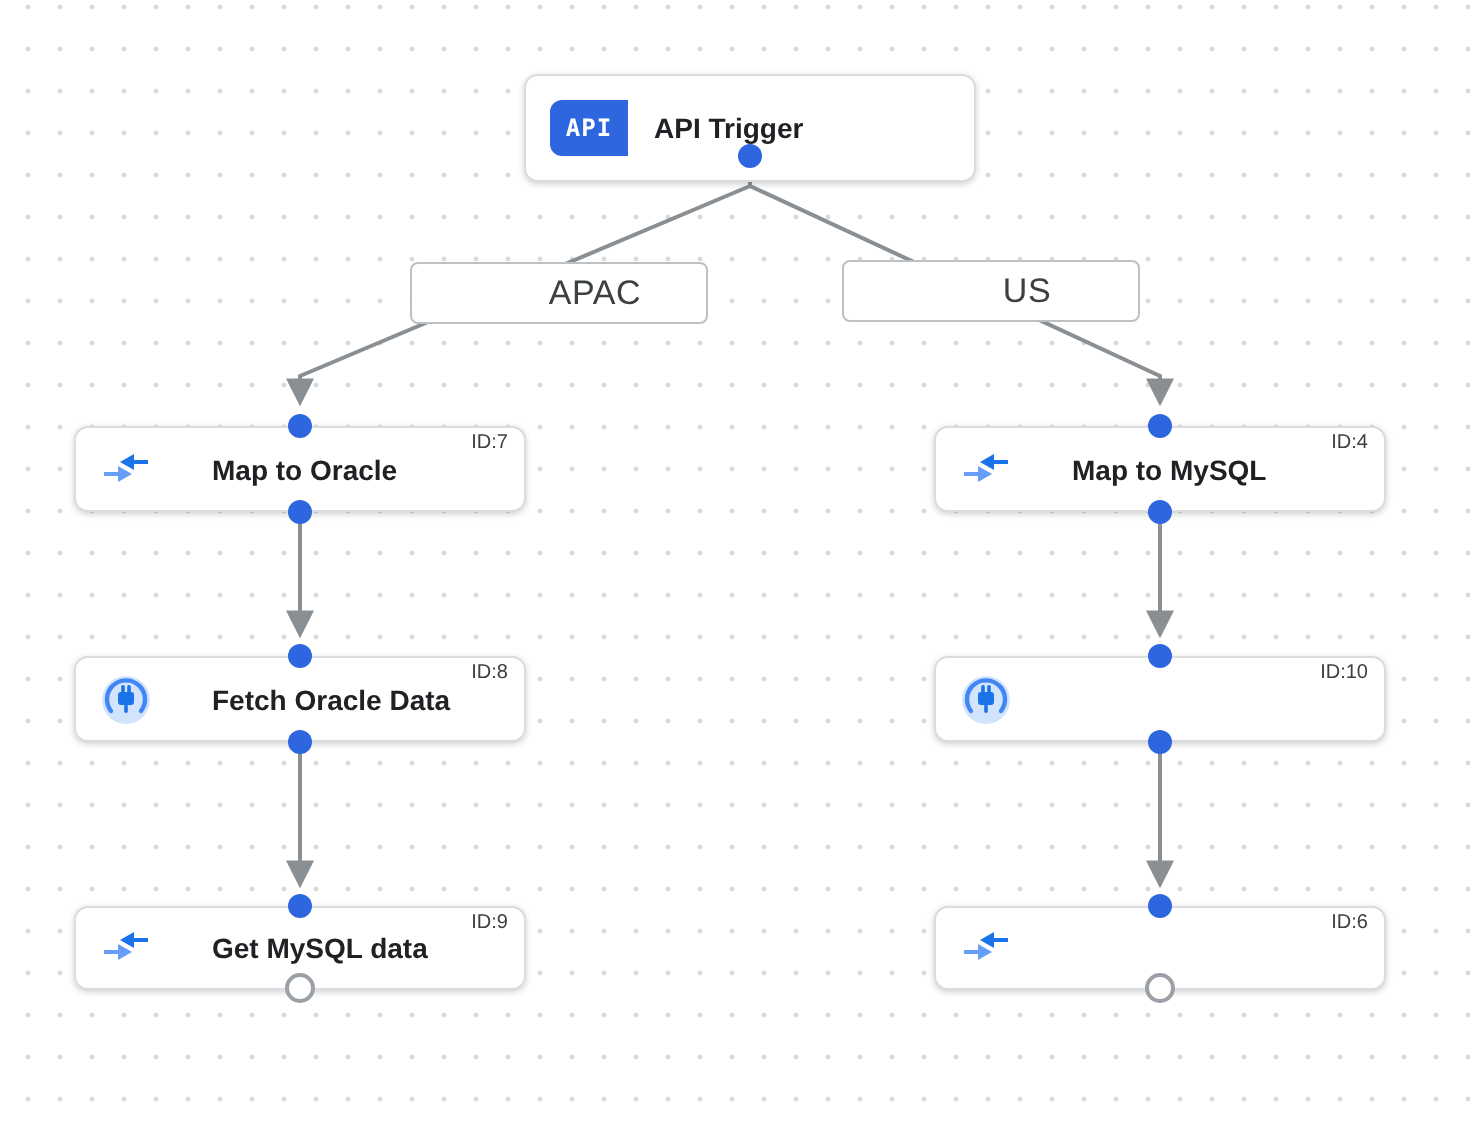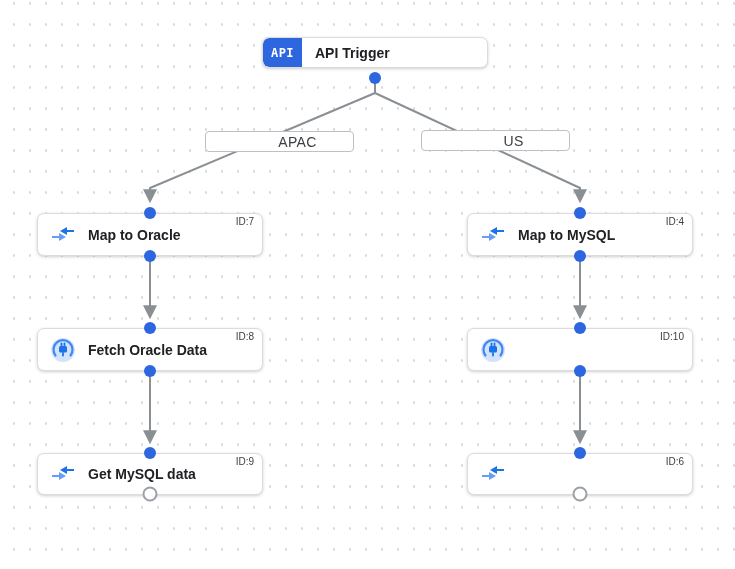--- a/index.html
+++ b/index.html
@@ -11,36 +11,36 @@
     background-position:6px 14px;
     font-family:"Liberation Sans",sans-serif;
   }
   svg.edges{position:absolute;left:0;top:0;width:735px;height:569px;pointer-events:none;}
   .node{
     position:absolute;width:226px;height:43px;background:#fff;
     border:1px solid #dadce0;border-radius:7px;
     box-shadow:0 1px 3px rgba(60,64,67,.25);
     display:flex;align-items:center;box-sizing:border-box;
   }
-  .trigger{height:31px;padding:0;overflow:hidden;}
+  .trigger{height:54px;padding:12px;overflow:hidden;}
   .api-badge{
     width:39px;height:100%;background:#2d66de;color:#fff;flex:0 0 39px;
     display:flex;align-items:center;justify-content:center;
     font-family:"DejaVu Sans Mono",monospace;font-size:12px;font-weight:bold;
     letter-spacing:.5px;border-radius:6px 0 0 6px;
   }
   .trigger .node-title{margin-left:13px;}
   .node-icon{width:26px;height:26px;margin-left:12px;flex:0 0 26px;display:flex;align-items:center;justify-content:center;}
-  .node-title{font-size:14px;font-weight:bold;color:#202124;margin-left:12px;white-space:nowrap;}
+  .node-title{font-size:14px;font-weight:bold;color:#202124;margin-left:30px;white-space:nowrap;}
   .id-label{position:absolute;top:2px;right:8px;font-size:10px;color:#3c4043;}
   .edge-label{
-    position:absolute;width:149px;height:21px;background:#fff;
+    position:absolute;width:149px;height:31px;background:#fff;
     border:1px solid #bdc1c6;border-radius:4px;box-sizing:border-box;
     display:flex;align-items:center;justify-content:center;
-    font-size:14px;color:#3c4043;letter-spacing:.3px;padding-left:36px;
+    font-size:17px;color:#3c4043;letter-spacing:.3px;padding-left:36px;
   }
   .dot{
     position:absolute;width:12px;height:12px;border-radius:50%;
     background:#2d66de;transform:translate(-50%,-50%);z-index:5;
   }
   .dot-open{
     background:#fff;border:2px solid #9aa0a6;width:11px;height:11px;
   }
 </style>
 </head>

